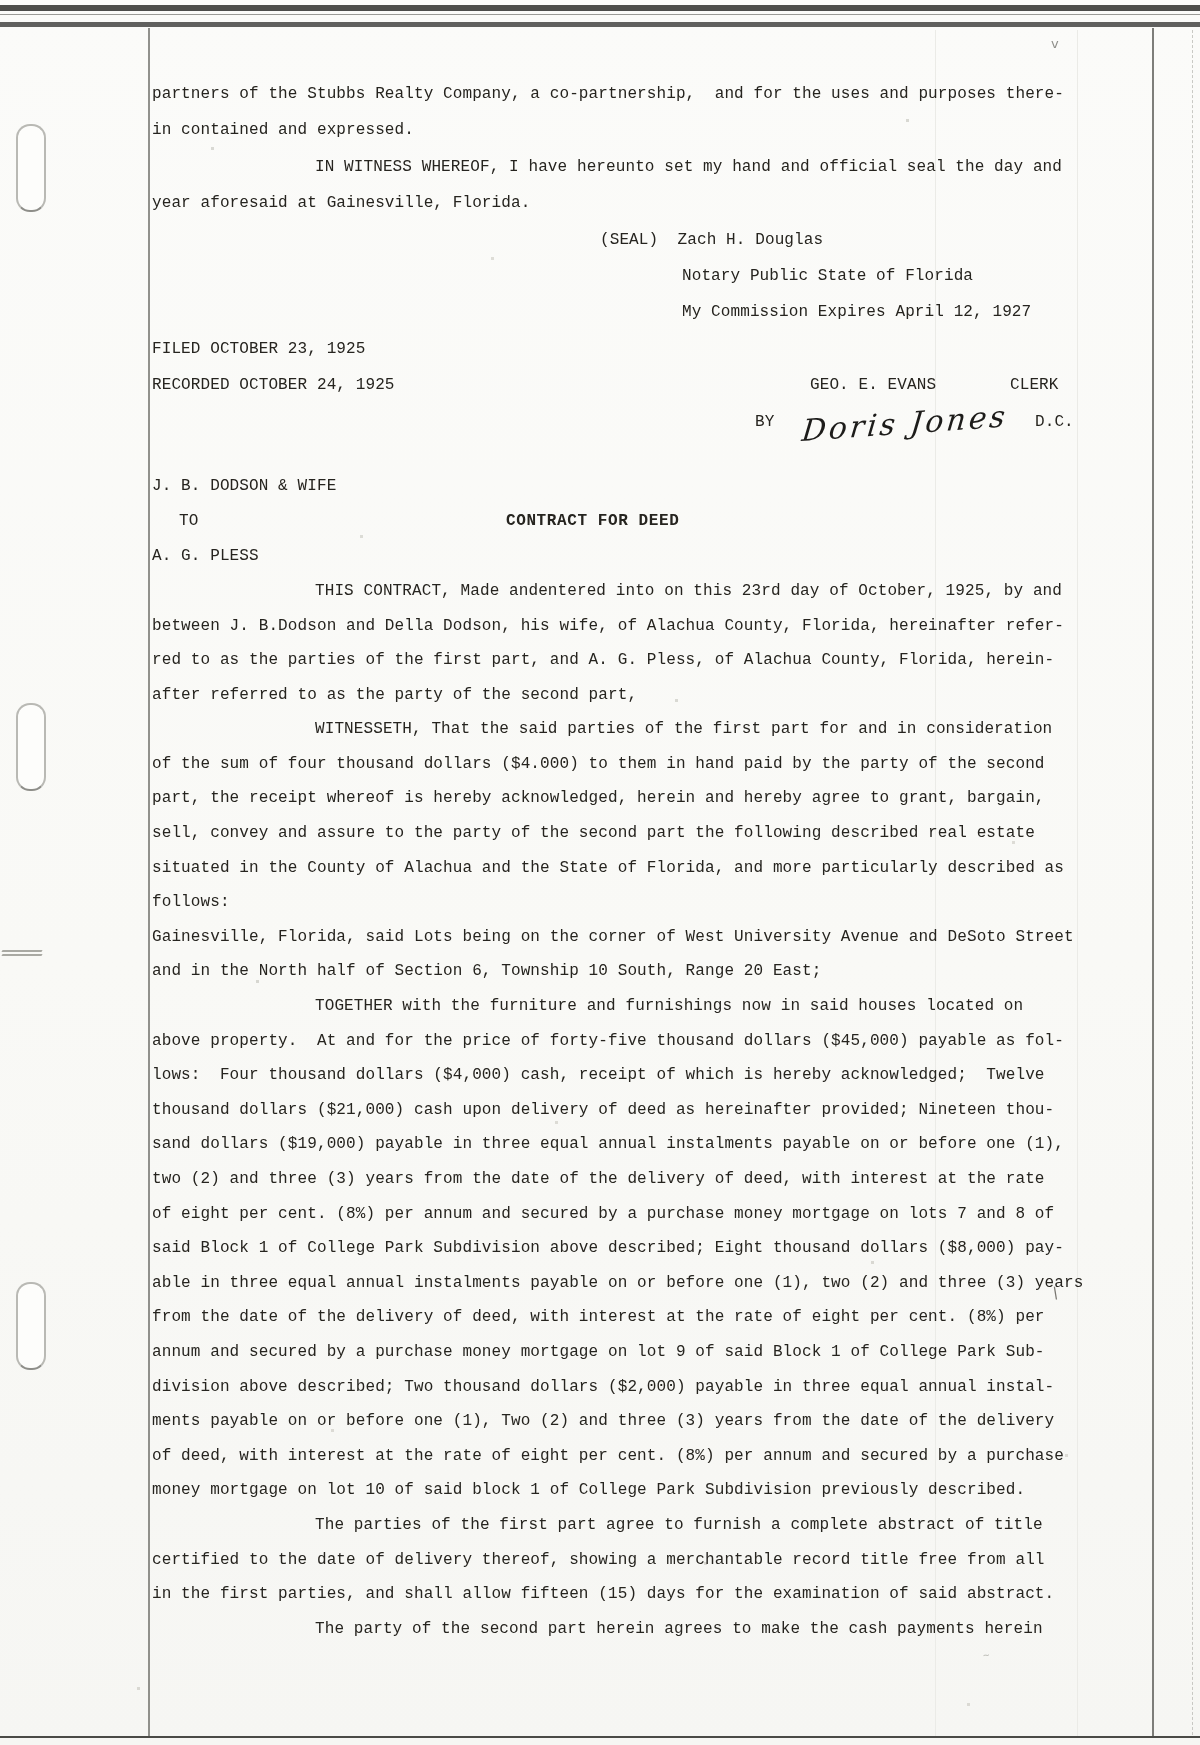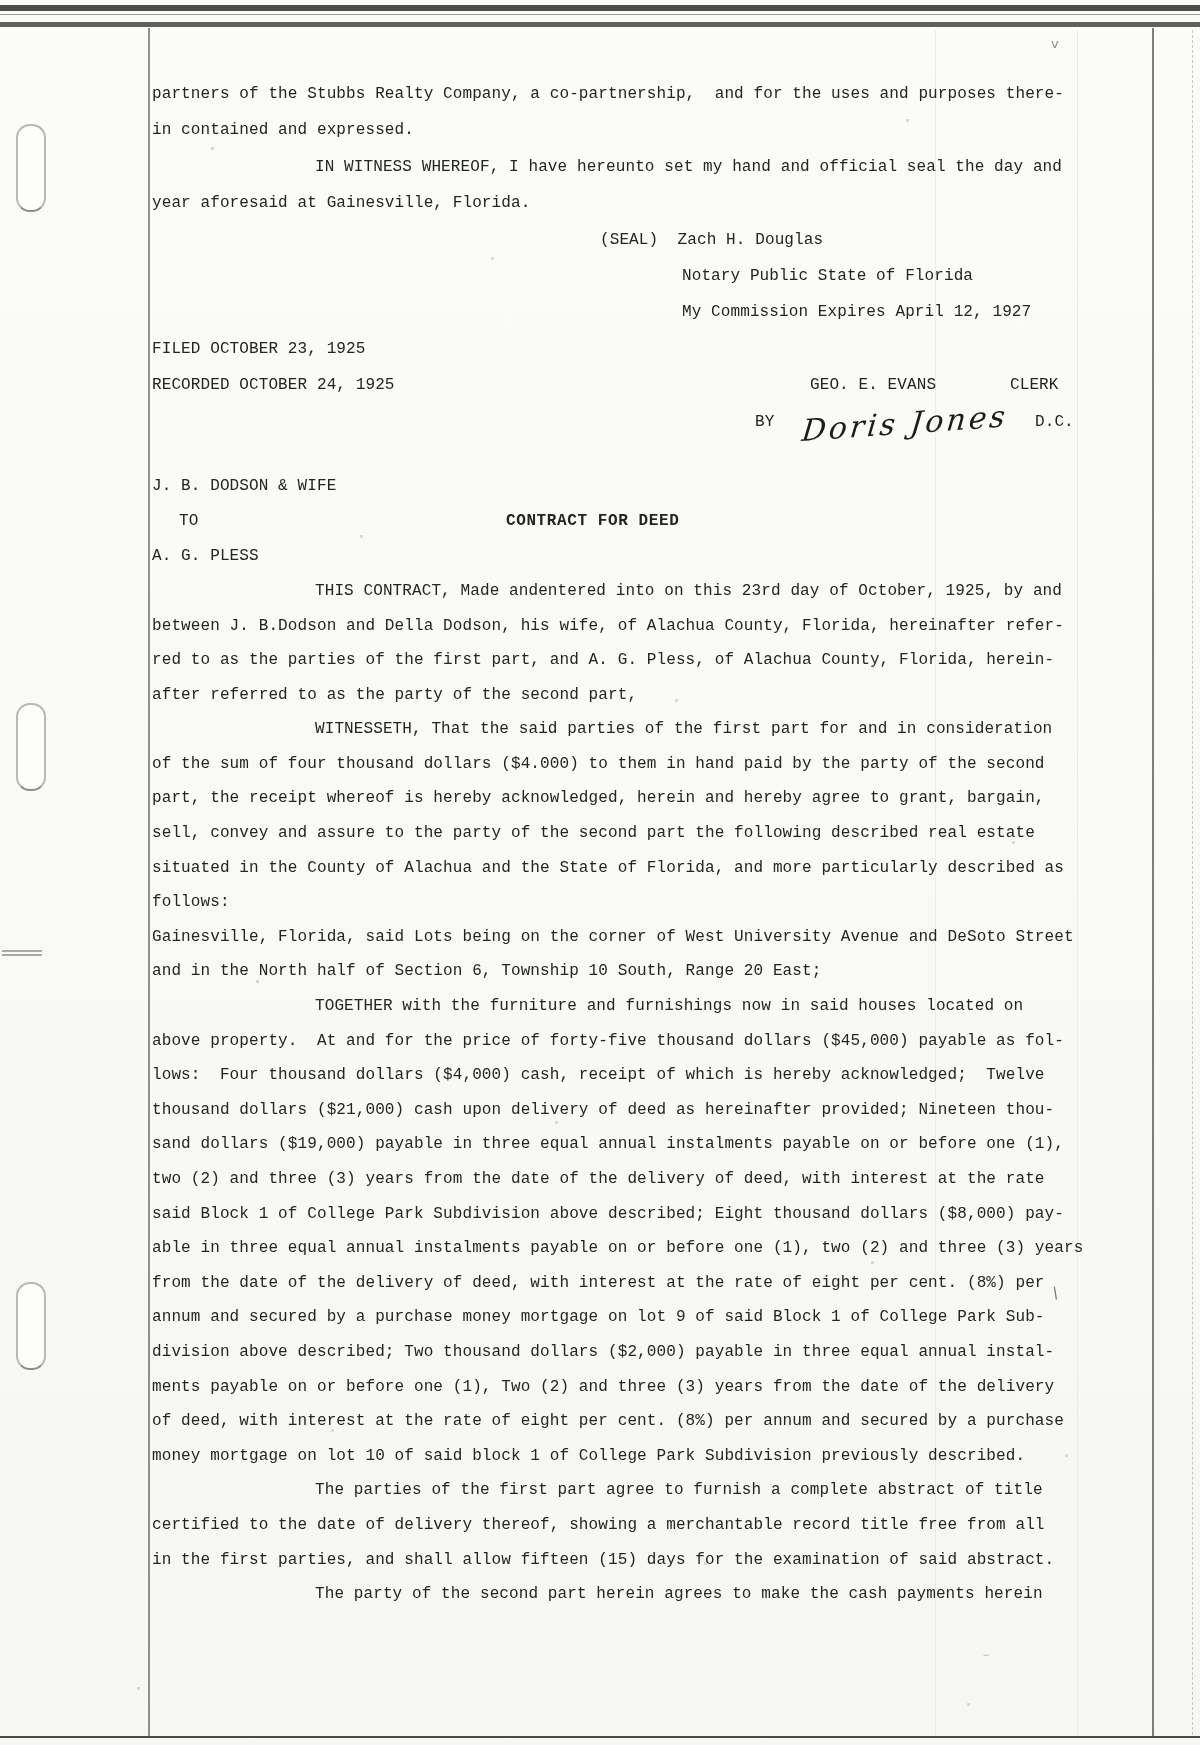--- a/index.html
+++ b/index.html
@@ -115,20 +115,21 @@
       <div class="line b">situated in the County of Alachua and the State of Florida, and more particularly described as</div>
       <div class="line b">follows:</div>
       <div class="line b">Gainesville, Florida, said Lots being on the corner of West University Avenue and DeSoto Street</div>
       <div class="line b">and in the North half of Section 6, Township 10 South, Range 20 East;</div>
       <div class="line b indent">TOGETHER with the furniture and furnishings now in said houses located on</div>
       <div class="line b">above property.  At and for the price of forty-five thousand dollars ($45,000) payable as fol-</div>
       <div class="line b">lows:  Four thousand dollars ($4,000) cash, receipt of which is hereby acknowledged;  Twelve</div>
       <div class="line b">thousand dollars ($21,000) cash upon delivery of deed as hereinafter provided; Nineteen thou-</div>
       <div class="line b">sand dollars ($19,000) payable in three equal annual instalments payable on or before one (1),</div>
       <div class="line b">two (2) and three (3) years from the date of the delivery of deed, with interest at the rate</div>
+      <div class="line b">of eight per cent. (8%) per annum and secured by a purchase money mortgage on lots 7 and 8 of</div>
       <div class="line b">said Block 1 of College Park Subdivision above described; Eight thousand dollars ($8,000) pay-</div>
       <div class="line b">able in three equal annual instalments payable on or before one (1), two (2) and three (3) years</div>
       <div class="line b">from the date of the delivery of deed, with interest at the rate of eight per cent. (8%) per</div>
       <div class="line b">annum and secured by a purchase money mortgage on lot 9 of said Block 1 of College Park Sub-</div>
       <div class="line b">division above described; Two thousand dollars ($2,000) payable in three equal annual instal-</div>
       <div class="line b">ments payable on or before one (1), Two (2) and three (3) years from the date of the delivery</div>
       <div class="line b">of deed, with interest at the rate of eight per cent. (8%) per annum and secured by a purchase</div>
       <div class="line b">money mortgage on lot 10 of said block 1 of College Park Subdivision previously described.</div>
       <div class="line b indent">The parties of the first part agree to furnish a complete abstract of title</div>
       <div class="line b">certified to the date of delivery thereof, showing a merchantable record title free from all</div>

